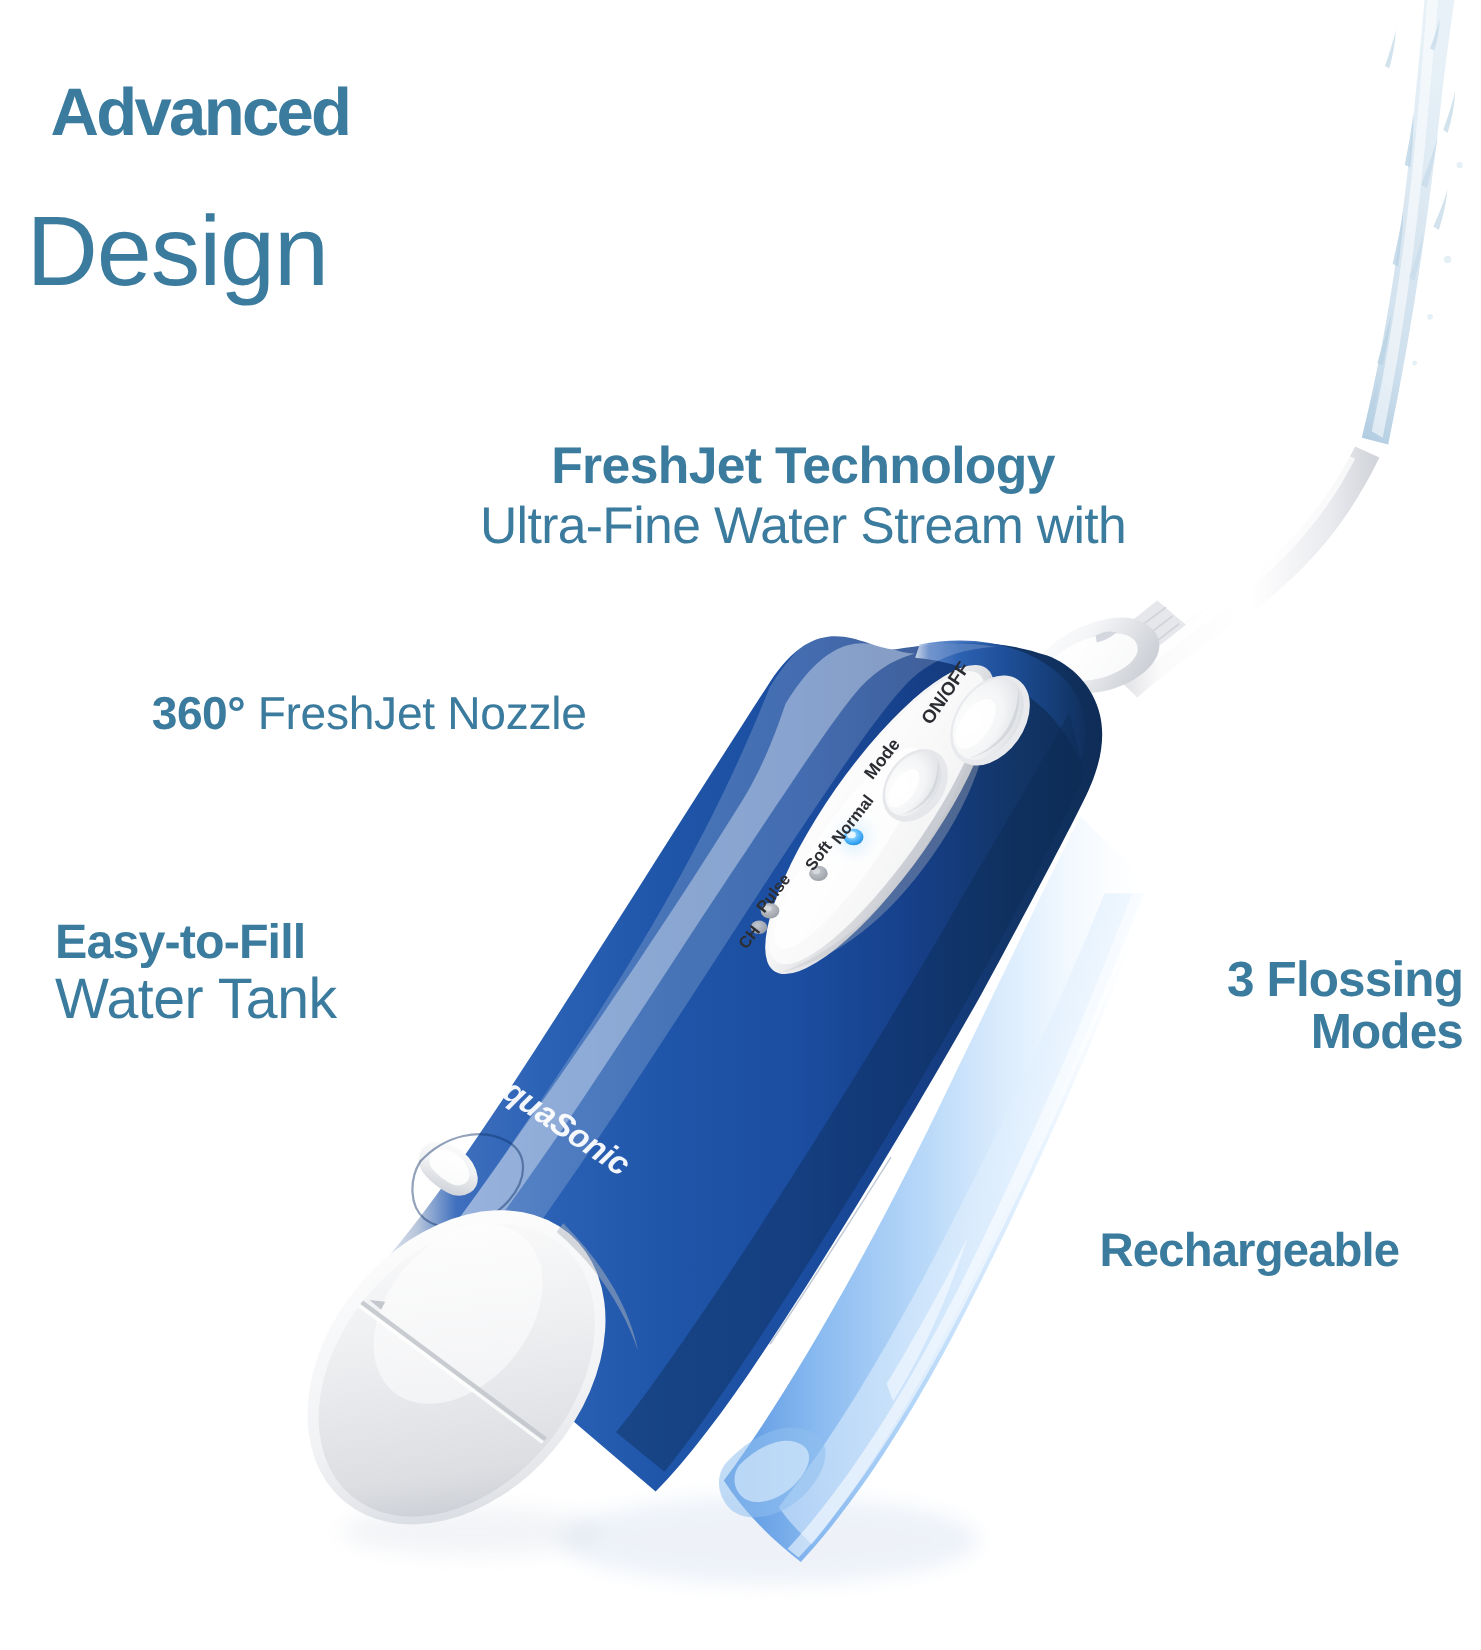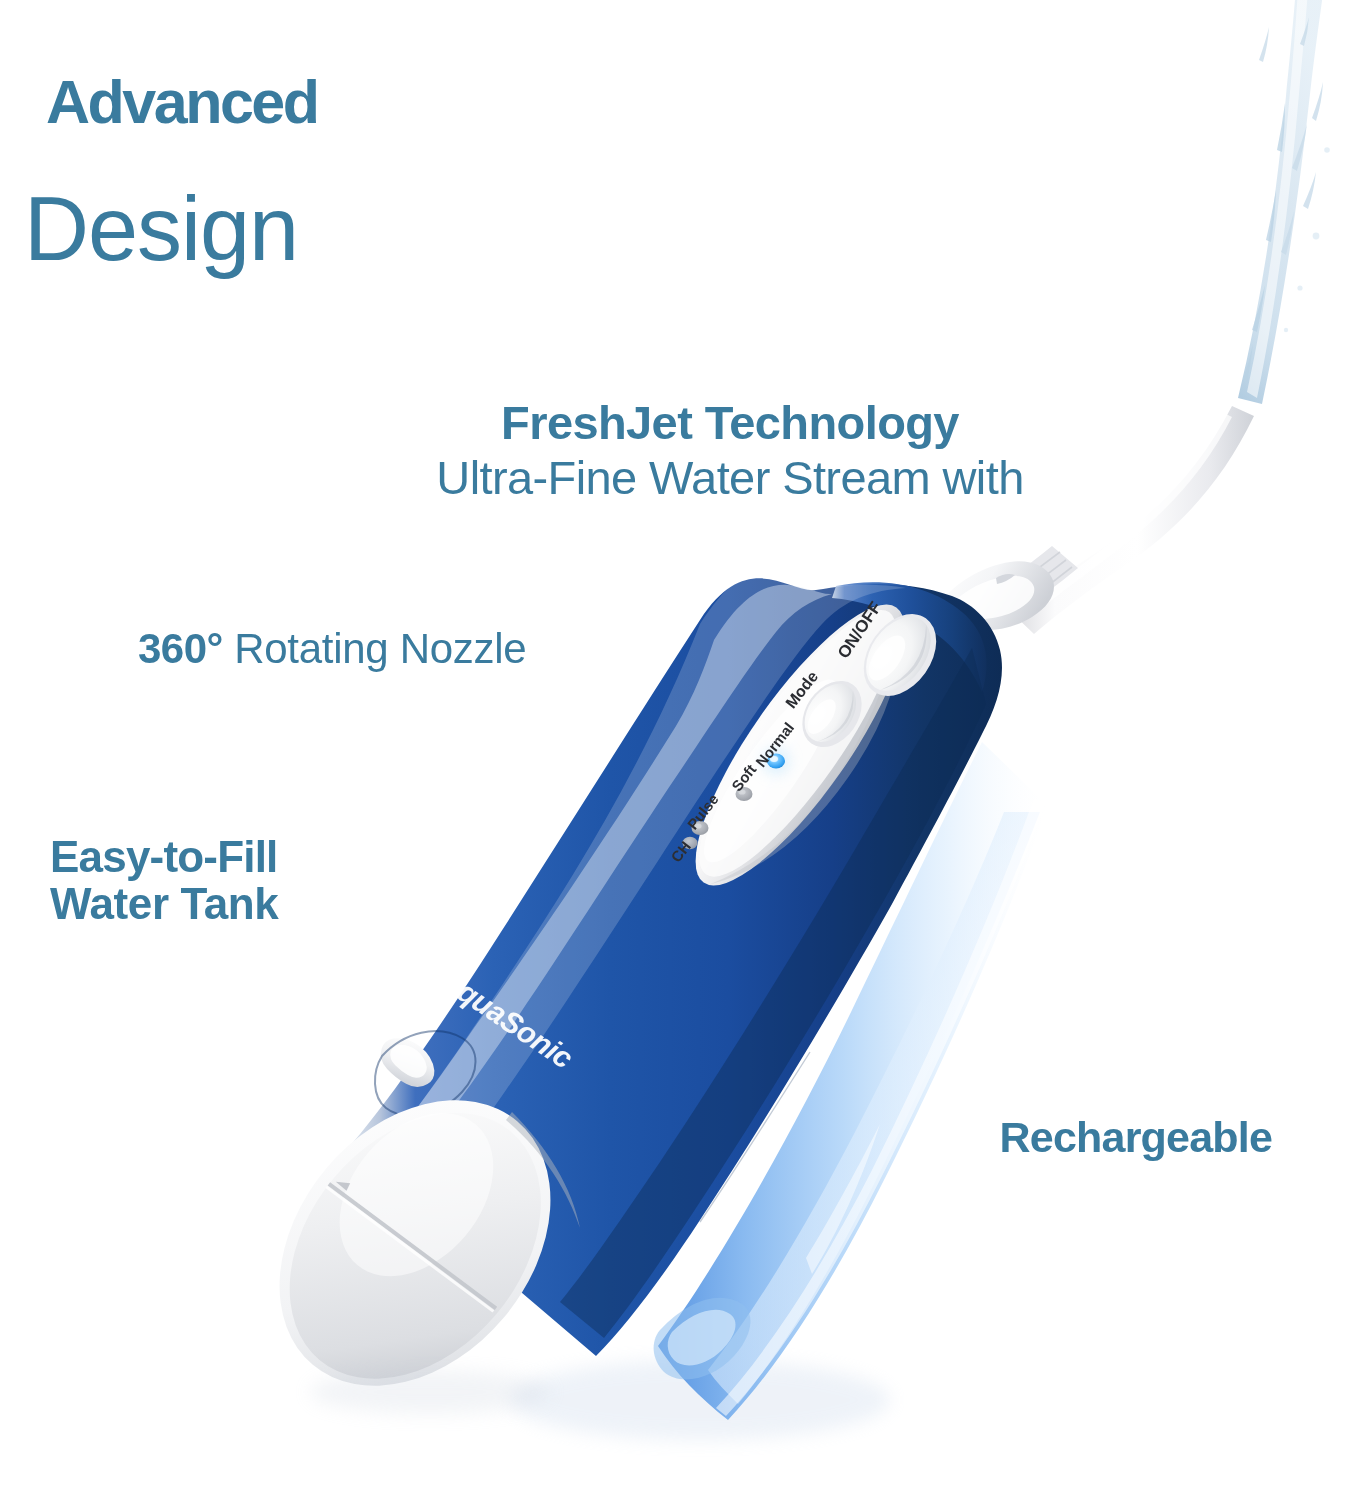--- a/index.html
+++ b/index.html
@@ -47,21 +47,21 @@
     font-size: 42px; line-height: 1;
   }
   #feature-nozzle .deg { font-weight: 700; letter-spacing: -0.5px; }
   #feature-nozzle .rest { font-weight: 300; letter-spacing: -0.3px; }
 
   #feature-tank {
     left: 50px; top: 834px;
     line-height: 1.06;
   }
   #feature-tank .l1 { display:block; font-size: 44px; font-weight: 700; letter-spacing: -0.8px; }
-  #feature-tank .l2 { display:block; font-size: 44px; font-weight: 700; letter-spacing: -0.4px; }
+  #feature-tank .l2 { display:block; font-size: 52px; font-weight: 400; letter-spacing: -0.4px; }
 
   #feature-modes {
     right: 16px; top: 866px;
     text-align: right; line-height: 1.06;
   }
   #feature-modes .l1 { display:block; font-size: 45px; font-weight: 700; letter-spacing: -0.8px; }
   #feature-modes .l2 { display:block; font-size: 45px; font-weight: 700; letter-spacing: -0.8px; }
 
   #feature-battery {
     right: 74px; top: 1114px;
@@ -436,26 +436,30 @@
   <div class="txt bold" id="headline-advanced">Advanced</div>
 
   <div class="txt light" id="headline-design">Design</div>
 
   <div id="subtitle-block">
     <span class="txt" style="position:static;display:block;" id="subtitle-line2">FreshJet Technology</span>
     <span class="txt" style="position:static;display:block;" id="subtitle-line1">Ultra-Fine Water Stream with</span>
   </div>
 
   <div class="txt" id="feature-nozzle">
-    <span class="deg">360°</span><span class="rest"> Rotating Nozzle</span>
+    <span class="deg">360°</span><span class="rest"> FreshJet Nozzle</span>
   </div>
 
   <div class="txt" id="feature-tank">
     <span class="l1">Easy-to-Fill</span>
     <span class="l2">Water Tank</span>
   </div>
 
+  <div class="txt" id="feature-modes">
+    <span class="l1">3 Flossing</span>
+    <span class="l2">Modes</span>
+  </div>
 
   <div class="txt" id="feature-battery">
     <span class="l1">Rechargeable</span>
   </div>
 
 </div>
 
 </body></html>

